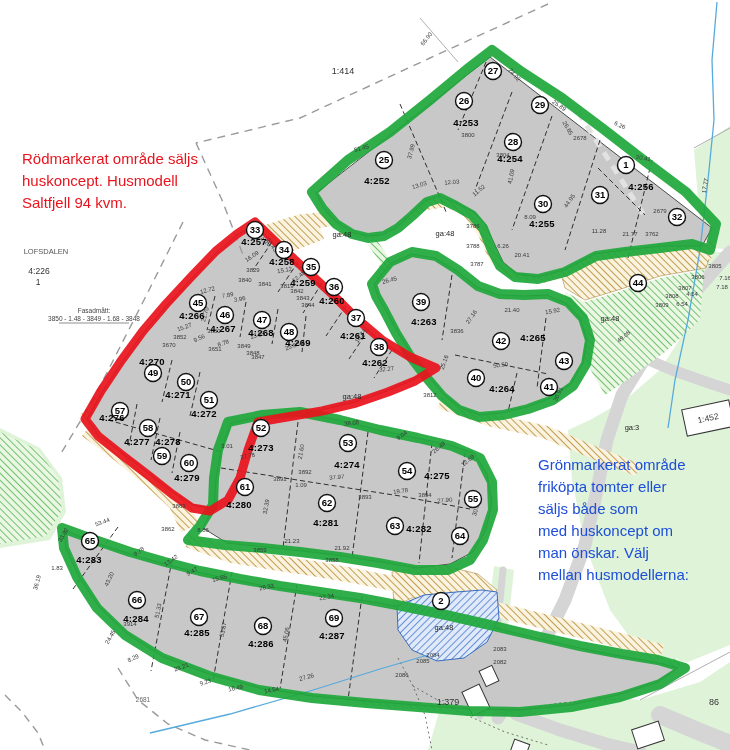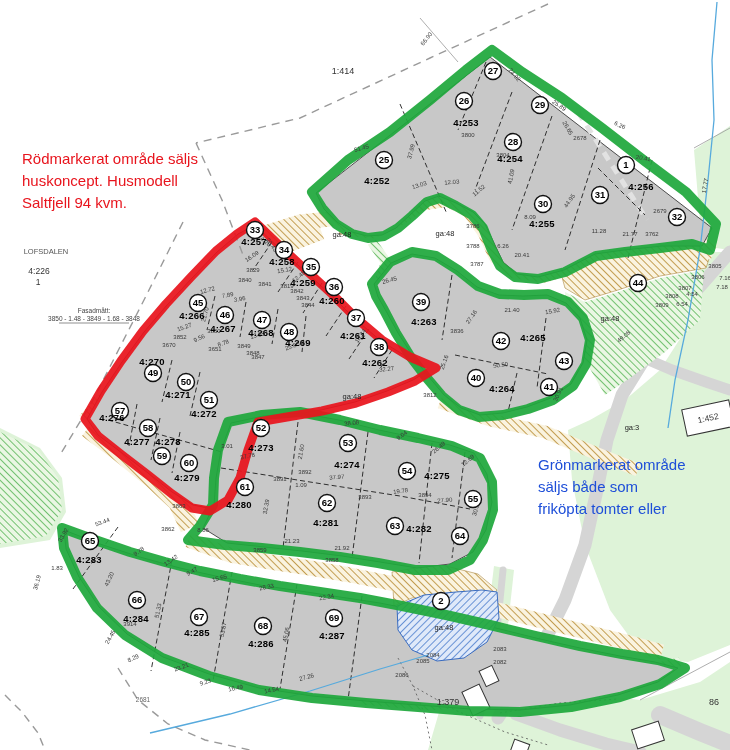--- a/index.html
+++ b/index.html
@@ -390,16 +390,19 @@
       <text x="714" y="705" text-anchor="middle" font-size="9" fill="#333" font-weight="normal">86</text>
       <text x="143" y="702" text-anchor="middle" font-size="6.5" fill="#666" font-weight="normal">2681</text>
     </svg>
   <div id="red-note" class="note" style="left: 22px; top: 148px; color: rgb(232, 20, 29);">
       <div>Rödmarkerat område säljs</div>
       <div>huskoncept. Husmodell</div>
       <div>Saltfjell 94 kvm.</div>
     </div>
   <div id="green-note" class="note" style="left: 538px; top: 454px; color: #1d4ed8;">
       <div>Grönmarkerat område</div>
+      <div>friköpta tomter eller</div>
       <div>säljs både som</div>
-      <div>friköpta tomter eller</div>
+      <div>med huskoncept om</div>
+      <div>man önskar. Välj</div>
+      <div>mellan husmodellerna:</div>
     </div>
 </div>
 
 </body></html>

